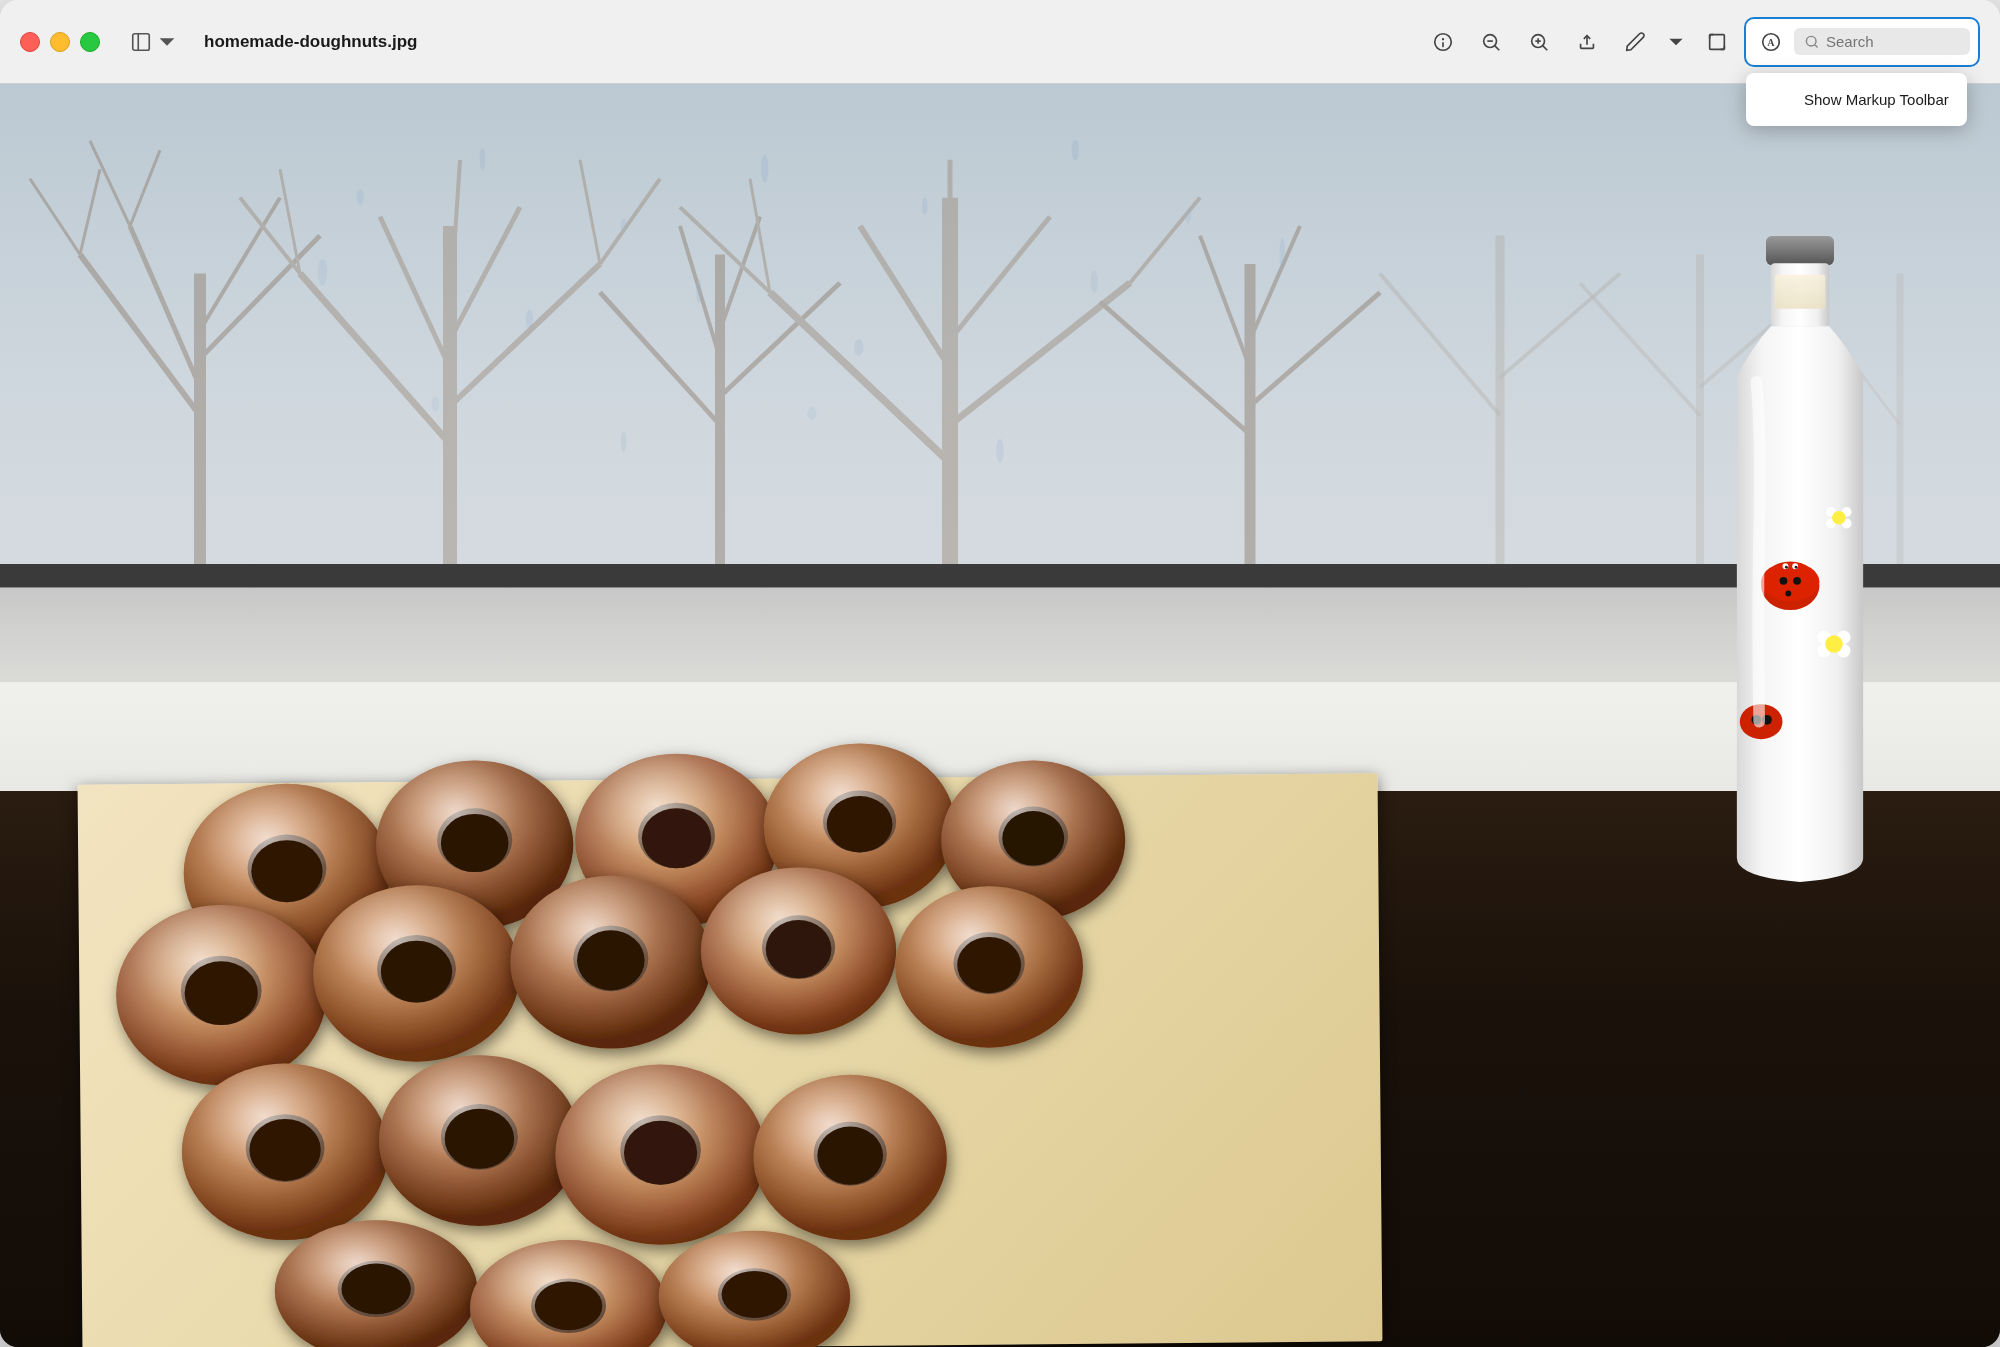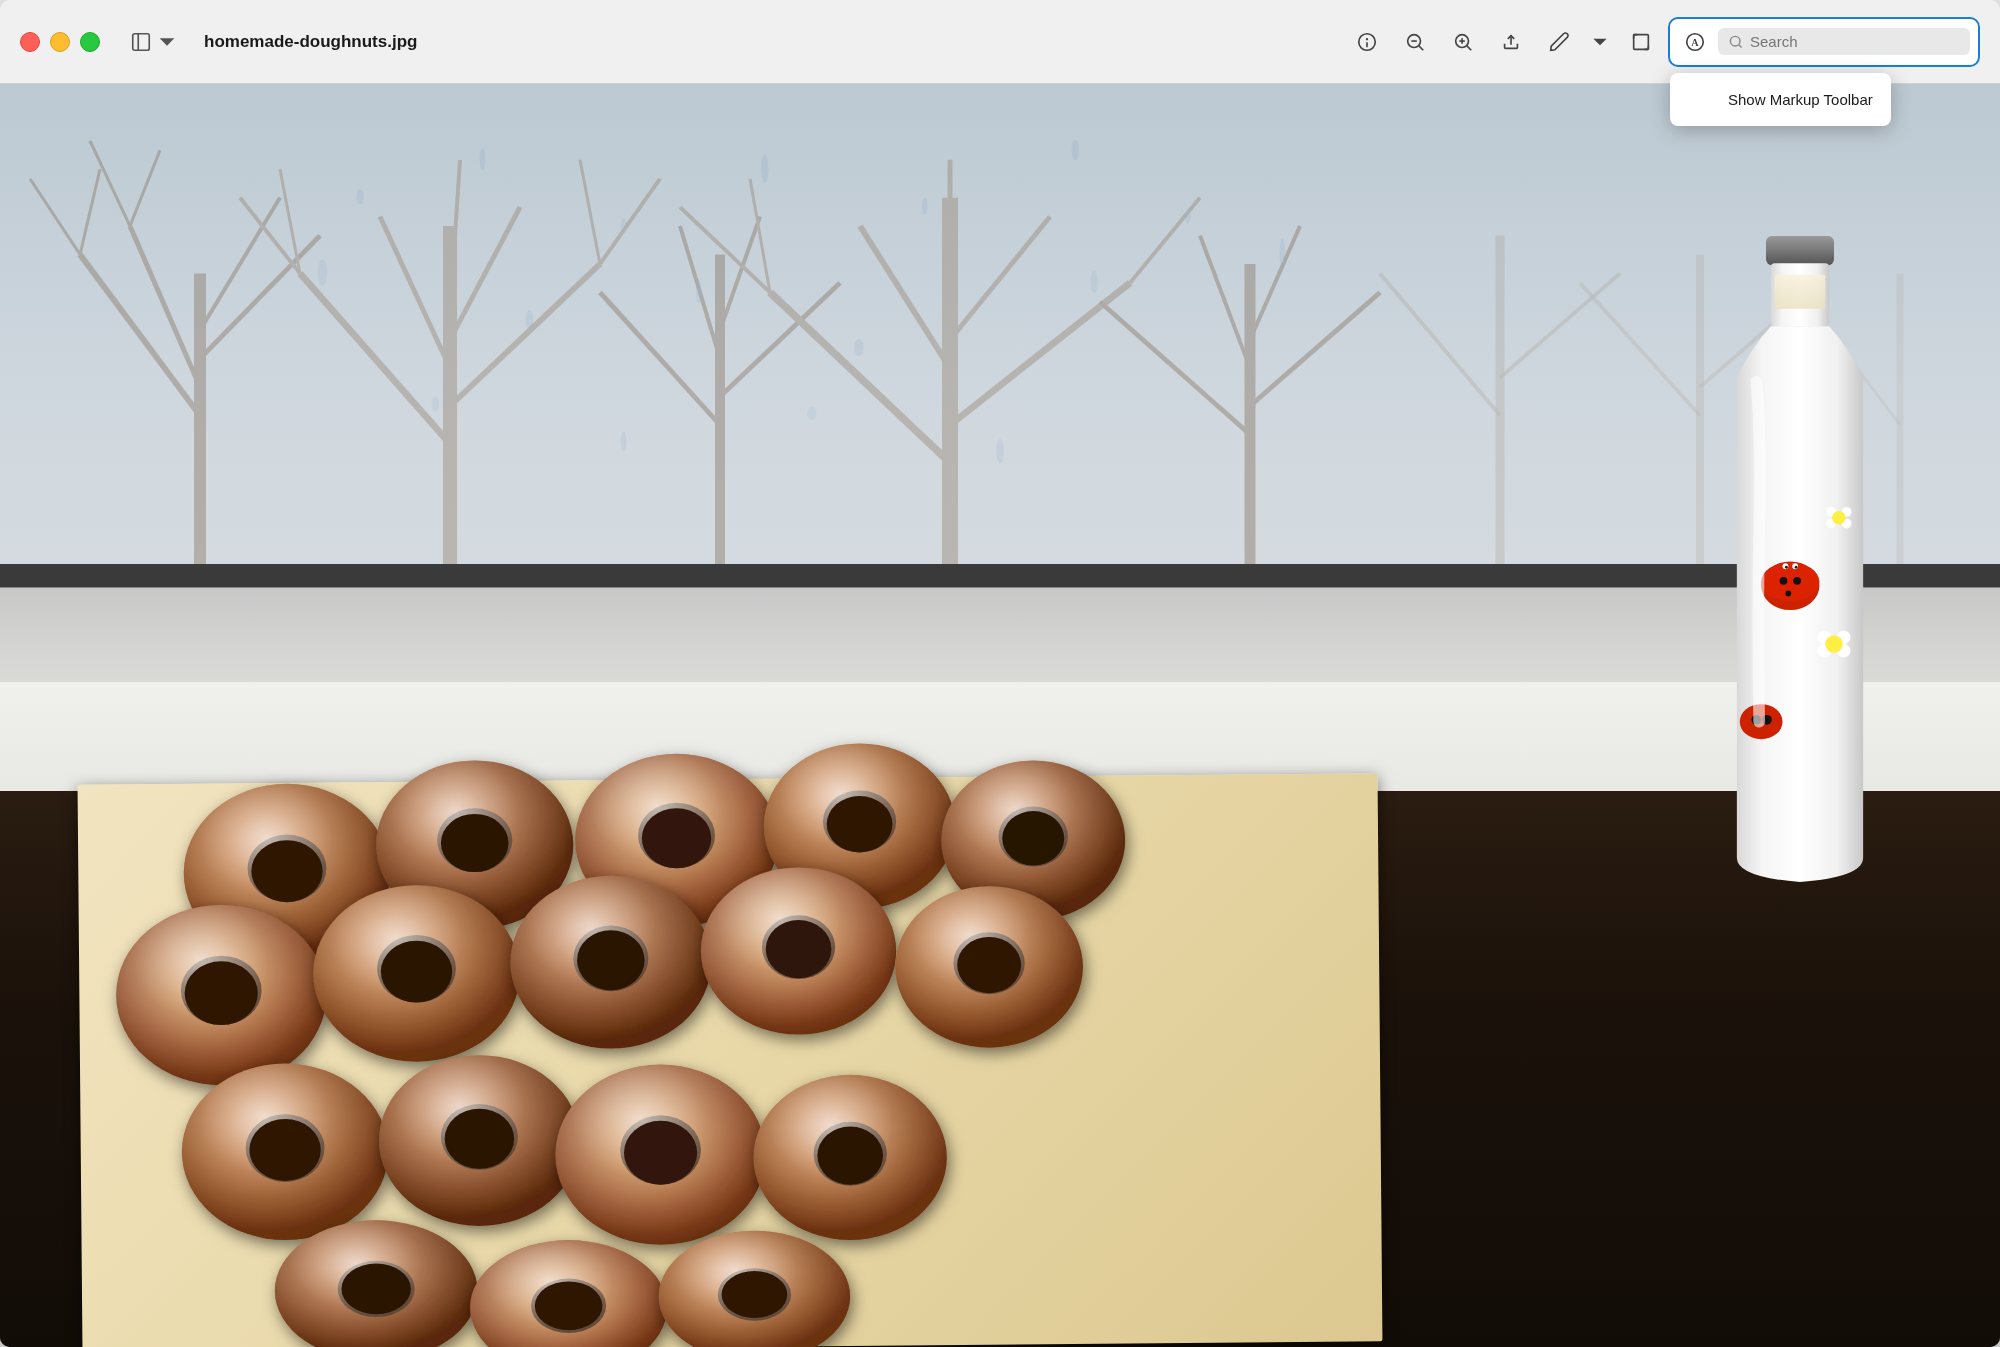--- a/index.html
+++ b/index.html
@@ -10,21 +10,21 @@
       overflow: hidden;
       font-family: -apple-system, BlinkMacSystemFont, "San Francisco", "Helvetica Neue", sans-serif;
       background: #ececec;
     }
 
     .window {
       width: 2000px;
       height: 1347px;
       display: flex;
       flex-direction: column;
-      border-radius: 10px;
+      border-radius: 18px;
       overflow: hidden;
       box-shadow: 0 20px 60px rgba(0,0,0,0.4);
     }
 
     
     .titlebar {
       height: 84px;
       background: #f0f0f0;
       display: flex;
       align-items: center;
@@ -120,21 +120,21 @@
       color: #444;
     }
 
     .search-input-wrapper {
       display: flex;
       align-items: center;
       gap: 6px;
       background: #e8e8e8;
       border-radius: 6px;
       padding: 5px 10px;
-      width: 252px;
+      width: 176px;
     }
 
     .search-input-wrapper svg {
       width: 16px;
       height: 16px;
       color: #888;
       flex-shrink: 0;
     }
 
     .search-input {

